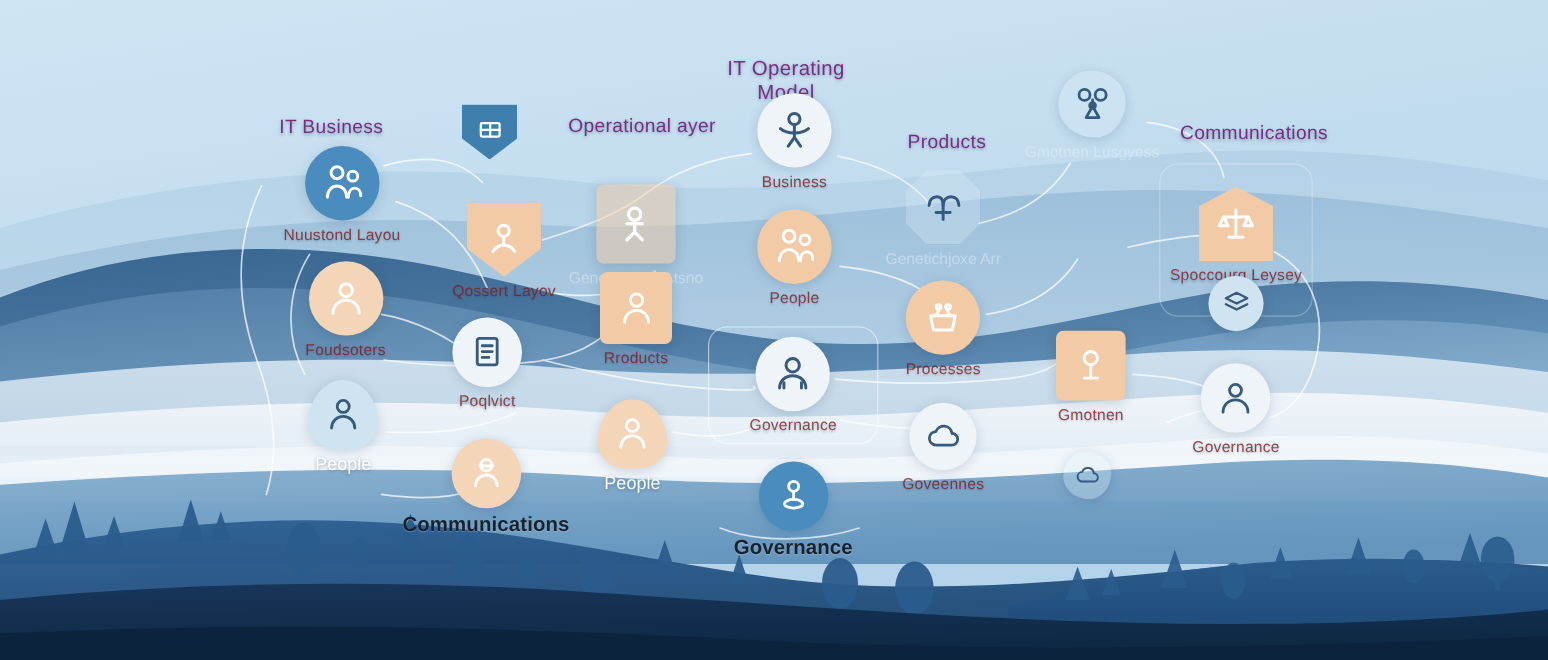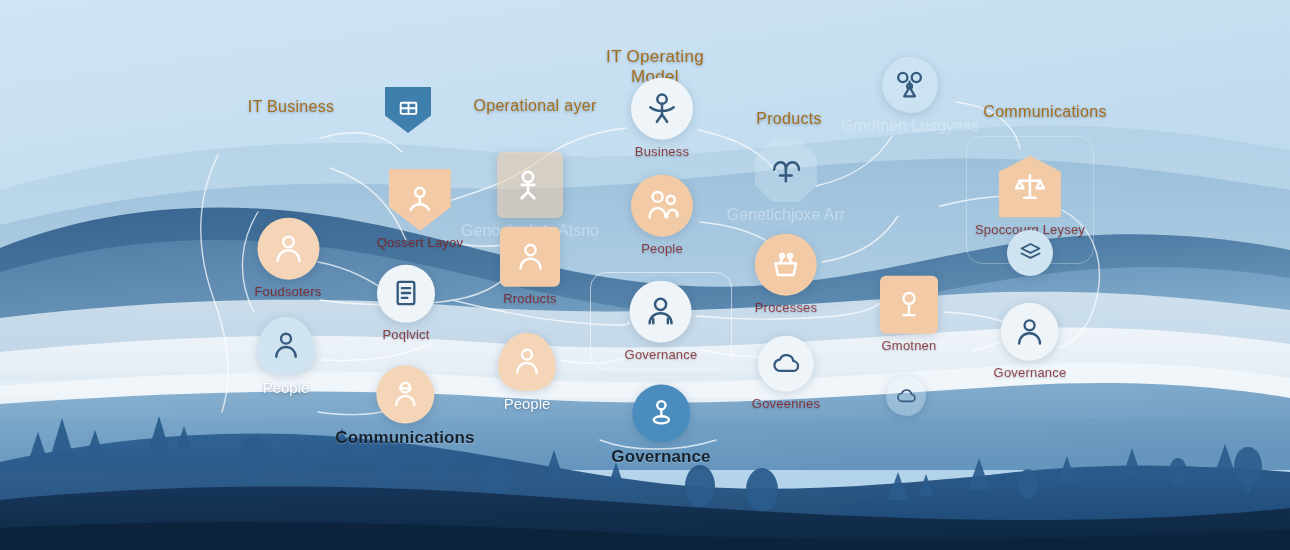--- a/index.html
+++ b/index.html
@@ -15,26 +15,26 @@
   
   .node{position:absolute;display:flex;flex-direction:column;align-items:center;
         transform:translate(-50%,-50%);}
   .shape{display:flex;align-items:center;justify-content:center;}
   .shape svg{display:block;}
   .lbl{margin-top:5px;white-space:nowrap;text-align:center;line-height:1.05;}
   .lbl-soft{color:#7f1d1d;opacity:.82;font-size:13px;letter-spacing:.2px;
             text-shadow:0 1px 2px rgba(40,70,100,.4);}
   .lbl-white{color:#ffffff;opacity:.95;font-size:15px;
              text-shadow:0 1px 3px rgba(35,65,95,.5);}
-  .lbl-head{color:#a16207;opacity:.9;font-size:17px;letter-spacing:.3px;
+  .lbl-head{color:#701a75;opacity:.9;font-size:17px;letter-spacing:.3px;
             text-shadow:0 1px 3px rgba(35,65,95,.45);}
   .lbl-head-sm{font-size:16px;}
   .lbl-bold{color:#16222e;font-weight:bold;font-size:17px;letter-spacing:.1px;
             text-shadow:0 1px 1px rgba(255,255,255,.25);}
-  .lbl-ghost{color:#e8f2f9;opacity:.45;font-size:16px;}
+  .lbl-ghost{color:#e8f2f9;opacity:.45;font-size:13px;}
   .two-line{line-height:1.18;}
 
   
   .c-blue   {background:#4a8cbd;}
   .c-blue-d {background:#3f7fae;}
   .c-peach  {background:#f2cba6;}
   .c-peach-l{background:#f5d5b7;}
   .c-white  {background:#eef4f7;}
   .c-pale   {background:#cfe4f0;}
   .c-ghost  {background:rgba(222,238,248,.30);}
@@ -205,34 +205,45 @@
   </svg>
 
   <div class="boxframe" style="left:661px;top:321px;width:140px;height:96px;"></div>
   <div class="boxframe" style="left:1030px;top:200px;width:126px;height:126px;opacity:.5;"></div>
 
   <div class="node" style="left:655px;top:65px;">
     <div class="lbl lbl-head two-line">IT Operating</div>
     <div class="lbl lbl-head two-line" style="margin-top:0;">Model</div>
   </div>
 
-  <div class="node" style="left:291px;top:105px;">
+  <div class="node" style="left:276px;top:105px;">
     <div class="lbl lbl-head lbl-head-sm">IT Business</div>
   </div>
   <div class="node" style="left:535px;top:104px;">
     <div class="lbl lbl-head lbl-head-sm">Operational ayer</div>
   </div>
   <div class="node" style="left:789px;top:117px;">
     <div class="lbl lbl-head lbl-head-sm">Products</div>
   </div>
   <div class="node" style="left:1045px;top:110px;">
     <div class="lbl lbl-head lbl-head-sm">Communications</div>
   </div>
 
   <div id="nodes" class="layer" style="pointer-events:none;">
+      <div class="node" style="left: 285px; top: 162px; pointer-events: auto;">
+        <div class="shape soft circle c-blue" style="width: 62px; height: 62px;">
+          <svg width="38" height="38" viewBox="0 0 26 26" class="ico">
+            <circle cx="10" cy="7" r="3.4"></circle>
+            <circle cx="19" cy="9" r="2.8"></circle>
+            <path d="M4.5 21c0-4 2.6-6.4 5.5-6.4s5.5 2.4 5.5 6.4"></path>
+            <path d="M16.5 21c0-3.3 1.6-5.2 3.6-5.2s3.4 1.6 3.4 4.4"></path>
+          </svg>
+        </div>
+        <div class="lbl lbl-soft">Nuustond Layou</div>
+      </div>
       <div class="node" style="left: 408px; top: 110px; pointer-events: auto;">
         <div class="shape soft shield c-blue-d" style="width: 46px; height: 46px;">
           <svg width="29" height="29" viewBox="0 0 26 26" class="ico">
             <rect x="6" y="6" width="14" height="10" rx="1"></rect>
             <path d="M13 6v10M6 11h14"></path>
           </svg>
         </div>
       </div>
       <div class="node" style="left: 420px; top: 209px; pointer-events: auto;">
         <div class="shape soft shield c-peach" style="width: 62px; height: 62px;">

